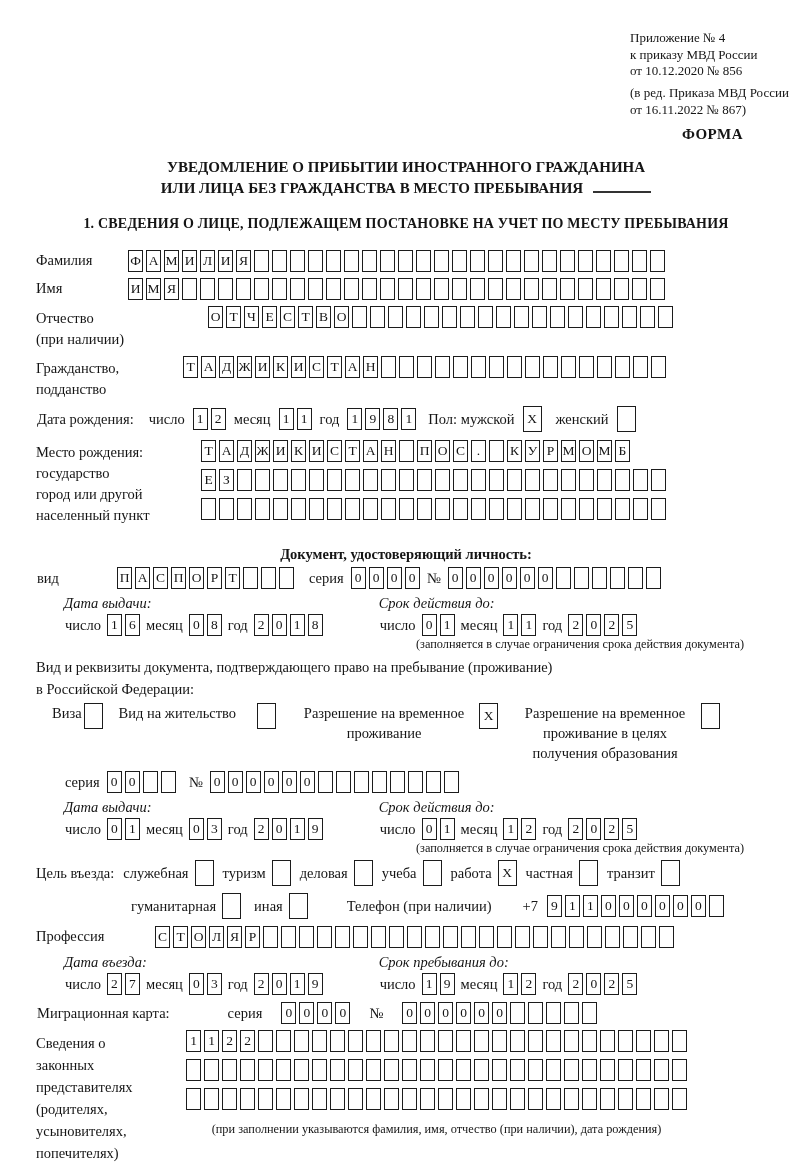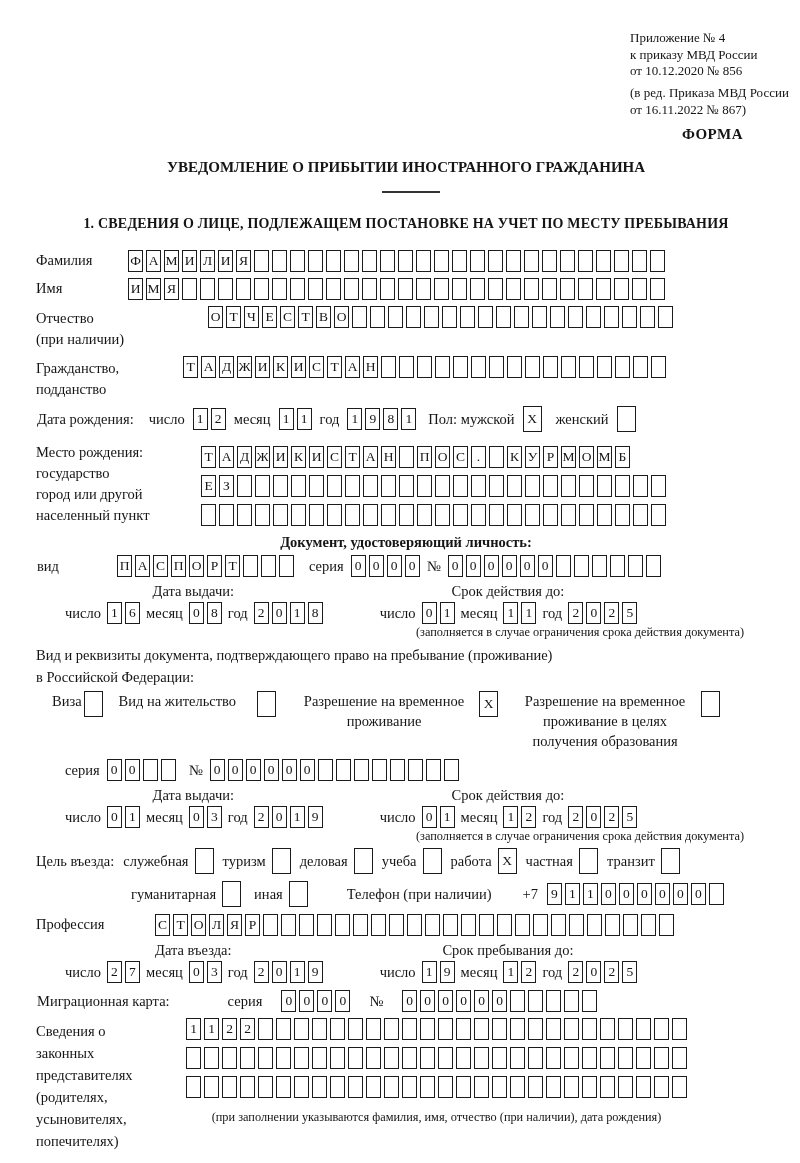--- a/index.html
+++ b/index.html
@@ -31,21 +31,21 @@
   .forma { text-align:right; padding-right:33px; font-weight:bold; margin-top:8px; font-size:15px; letter-spacing:.5px;}
   .title { text-align:center; font-weight:bold; font-size:15px; line-height:21px; margin-top:14px; }
   .blank-line { display:inline-block; width:58px; border-bottom:2px solid #333; height:13px; margin-left:10px; }
   .sect { text-align:center; font-weight:bold; font-size:14px; margin-top:17px; letter-spacing:.2px; }
   .formbody { margin-top:18px; }
   
   .dg { display:flex; align-items:center; gap:5px; }
   .dg .t { padding:0 1px; }
   .dates { display:flex; margin-bottom:1px; }
   .dcol { display:flex; flex-direction:column; }
-  .dhead { text-align:center; margin-bottom:2px; }
+  .dhead { text-align:left; margin-bottom:2px;font-style:italic; }
   .note { font-size:12.3px; }
   .note-r { text-align:right; padding-right:32px; margin-top:1px; margin-bottom:4px; }
   .doc-head { text-align:center; font-weight:bold; margin:2px 0 4px 0; }
   
   .opts { display:flex; align-items:flex-start; margin:3px 0 8px 0; }
   .opt { display:flex; align-items:flex-start; gap:7px;margin-left:16px; }
   .opt .olbl { line-height:20px; }
   .opt .center { text-align:center; }
   .purpose { display:flex; align-items:center; flex-wrap:nowrap; gap:9px; margin-bottom:7px; }
   .purpose .pair { display:flex; align-items:center; gap:6px; }
@@ -64,21 +64,21 @@
     <div>к приказу МВД России</div>
     <div>от 10.12.2020 № 856</div>
     <div class="amend">(в ред. Приказа МВД России</div>
     <div>от 16.11.2022 № 867)</div>
   </div>
 
   <div class="forma">ФОРМА</div>
 
   <div class="title">
     <div>УВЕДОМЛЕНИЕ О ПРИБЫТИИ ИНОСТРАННОГО ГРАЖДАНИНА</div>
-    <div><span class="blank-line"></span></div>
+    <div><span>ИЛИ ЛИЦА БЕЗ ГРАЖДАНСТВА В МЕСТО ПРЕБЫВАНИЯ</span><span class="blank-line"></span></div>
   </div>
 
   <div class="sect">1. СВЕДЕНИЯ О ЛИЦЕ, ПОДЛЕЖАЩЕМ ПОСТАНОВКЕ НА УЧЕТ ПО МЕСТУ ПРЕБЫВАНИЯ</div>
 
   <div class="formbody">
 
     <div class="row">
       <div class="lbl w92">Фамилия</div>
       <div class="boxes">
           <span class="box">Ф</span>
@@ -243,21 +243,21 @@
       <span class="t" style="margin-left:4px;"><span>Пол:</span> <span>мужской</span></span>
       <span class="boxes cbx">
           <span class="box">X</span>
         </span>
       <span class="t" style="margin-left:6px;">женский</span>
       <span class="boxes cbx">
           <span class="box"></span>
         </span>
     </div>
 
-    <div class="bp-block" style="margin-bottom:8px;align-items:flex-end;">
+    <div class="bp-block" style="margin-bottom:20px;">
       <div class="lbl w165 stack">
         <div>Место рождения:</div>
         <div>государство</div>
         <div>город или другой</div>
         <div>населенный пункт</div>
       </div>
       <div class="bp-rows">
         <div class="boxes">
             <span class="box">Т</span>
             <span class="box">А</span>

